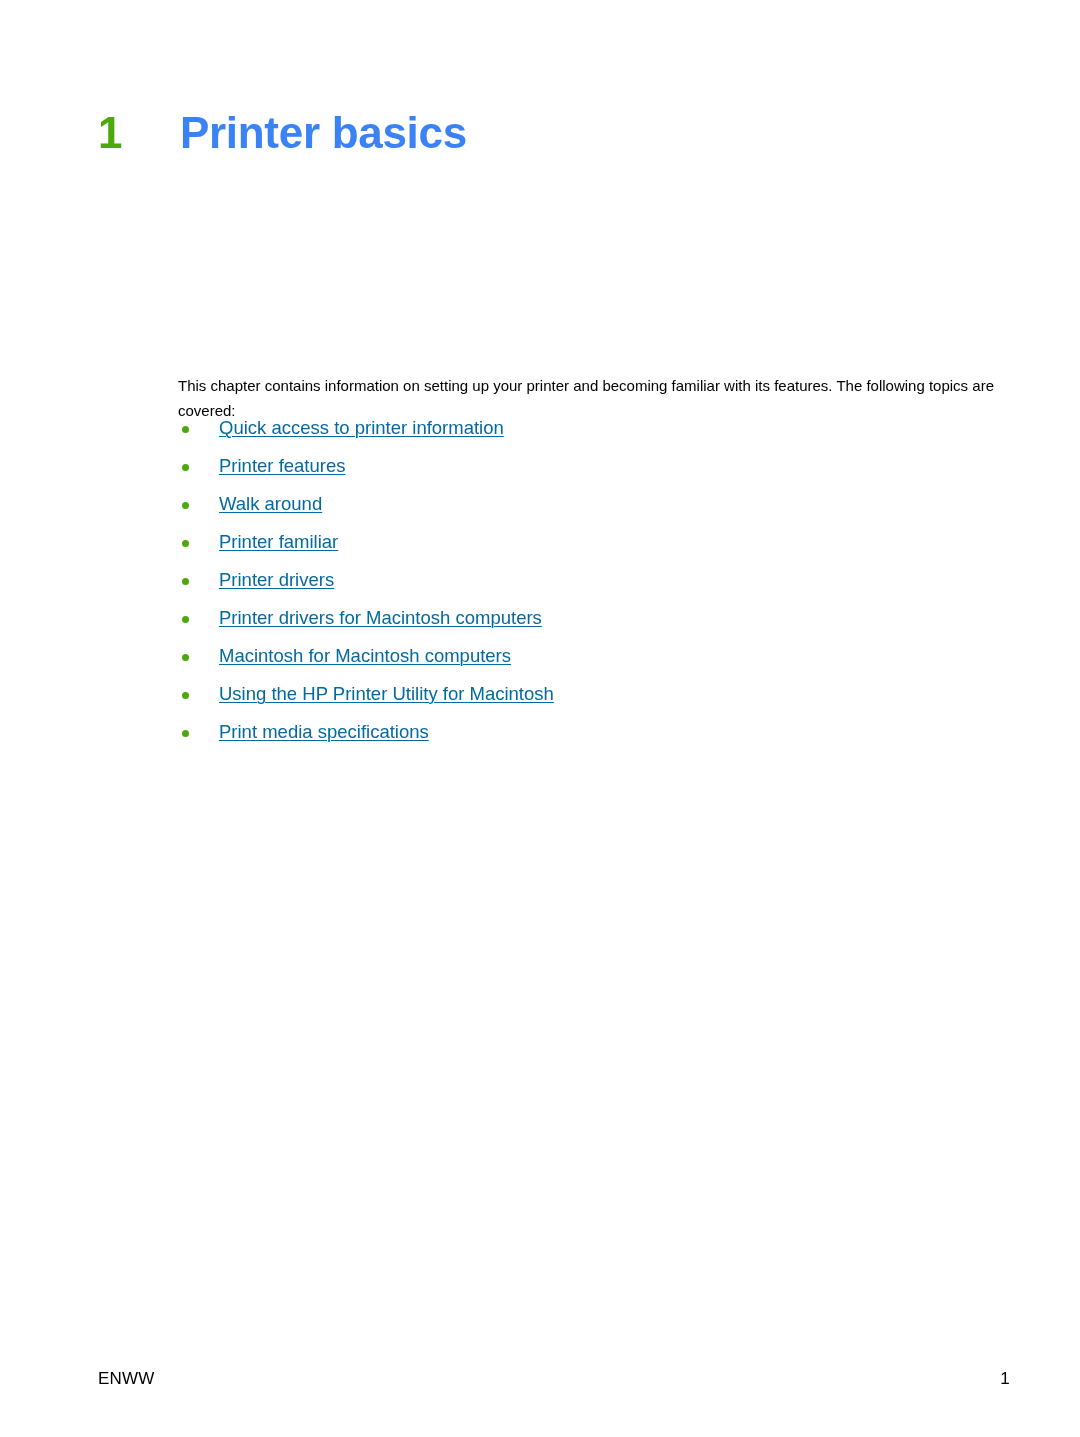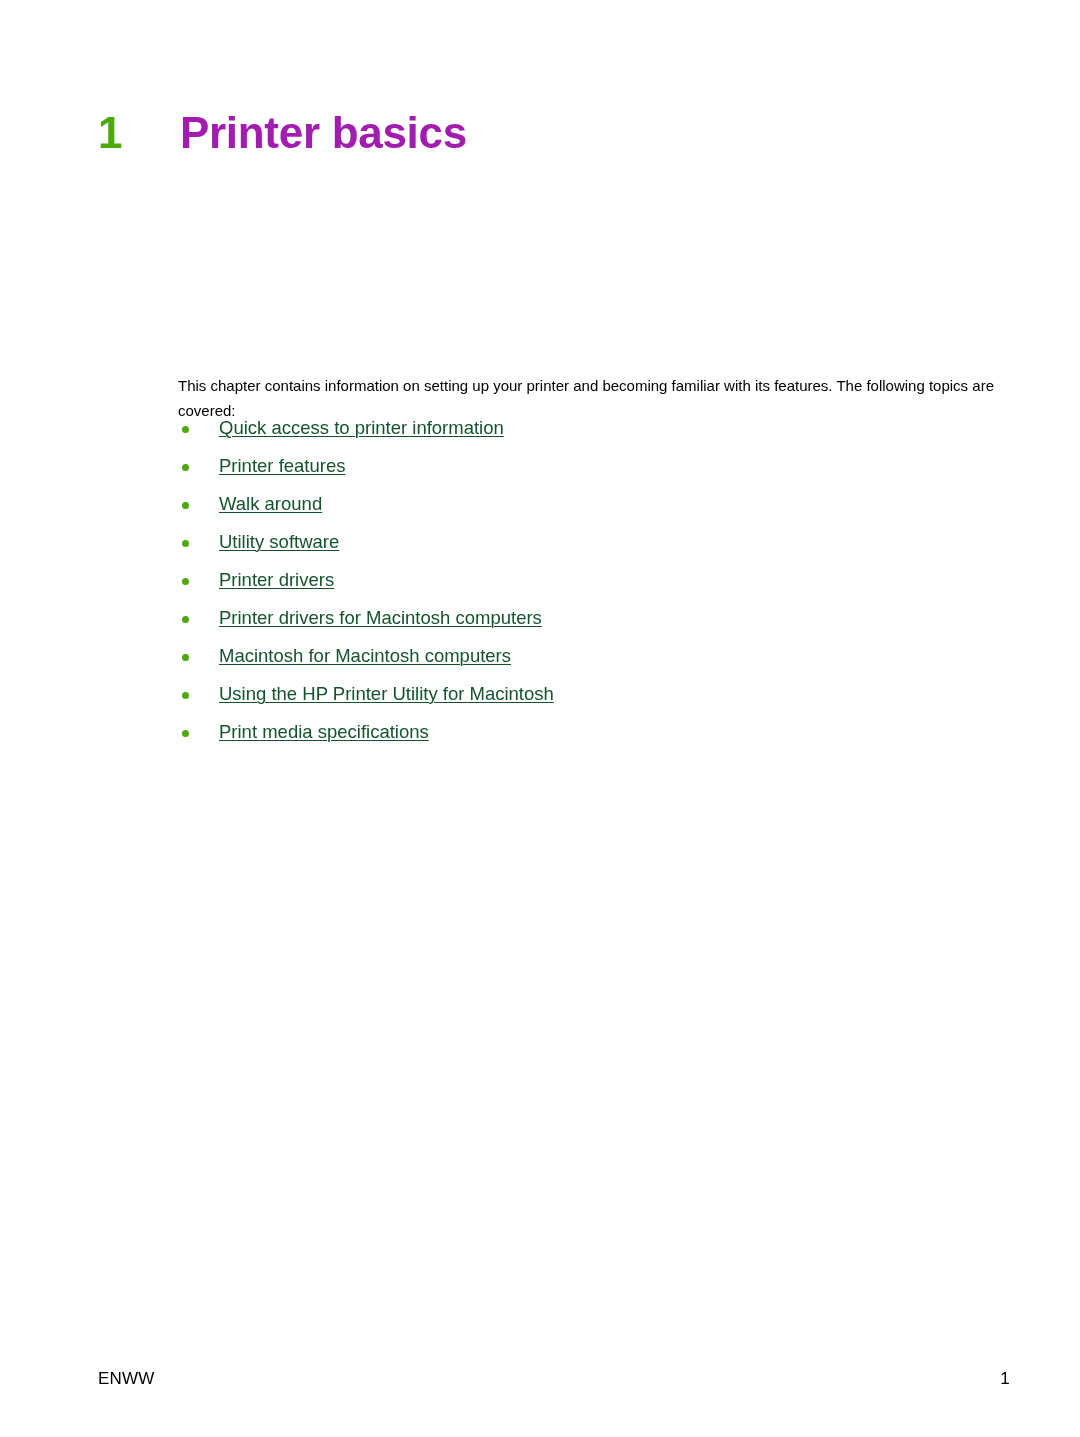--- a/index.html
+++ b/index.html
@@ -36,21 +36,21 @@
     font-size: 44px;
     font-weight: bold;
     color: #4CA80B;
     letter-spacing: 0px;
     width: 82px;
     display: inline-block;
   }
   .chapter-title {
     font-size: 44px;
     font-weight: bold;
-    color: #a21caf;
+    color: #3b82f6;
     letter-spacing: -0.3px;
   }
 
   
   .intro-paragraph {
     position: absolute;
     left: 178px;
     top: 358px;
     width: 828px;
     font-size: 15px;
@@ -82,21 +82,21 @@
     top: 9px;
     width: 7px;
     height: 7px;
     border-radius: 50%;
     background: #4CA80B;
     display: block;
   }
   .topic-link {
     font-size: 18.5px;
     line-height: 22px;
-    color: #14532d;
+    color: #0369a1;
     text-decoration: underline;
     text-underline-offset: 2px;
     text-decoration-thickness: 1px;
     cursor: pointer;
     white-space: nowrap;
   }
 
   
   .footer {
     position: absolute;
@@ -133,21 +133,21 @@
     <li class="topic-item">
       <span class="topic-bullet"></span>
       <a class="topic-link">Printer features</a>
     </li>
     <li class="topic-item">
       <span class="topic-bullet"></span>
       <a class="topic-link">Walk around</a>
     </li>
     <li class="topic-item">
       <span class="topic-bullet"></span>
-      <a class="topic-link">Utility software</a>
+      <a class="topic-link">Printer familiar</a>
     </li>
     <li class="topic-item">
       <span class="topic-bullet"></span>
       <a class="topic-link">Printer drivers</a>
     </li>
     <li class="topic-item">
       <span class="topic-bullet"></span>
       <a class="topic-link">Printer drivers for Macintosh computers</a>
     </li>
     <li class="topic-item">

